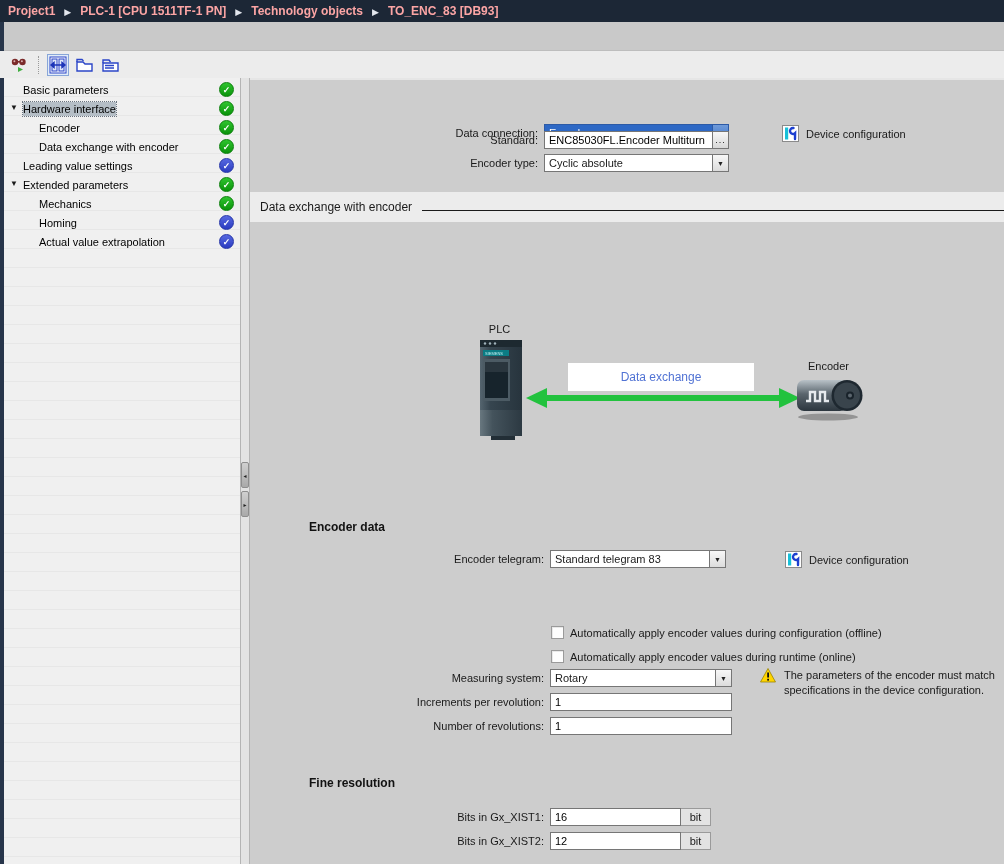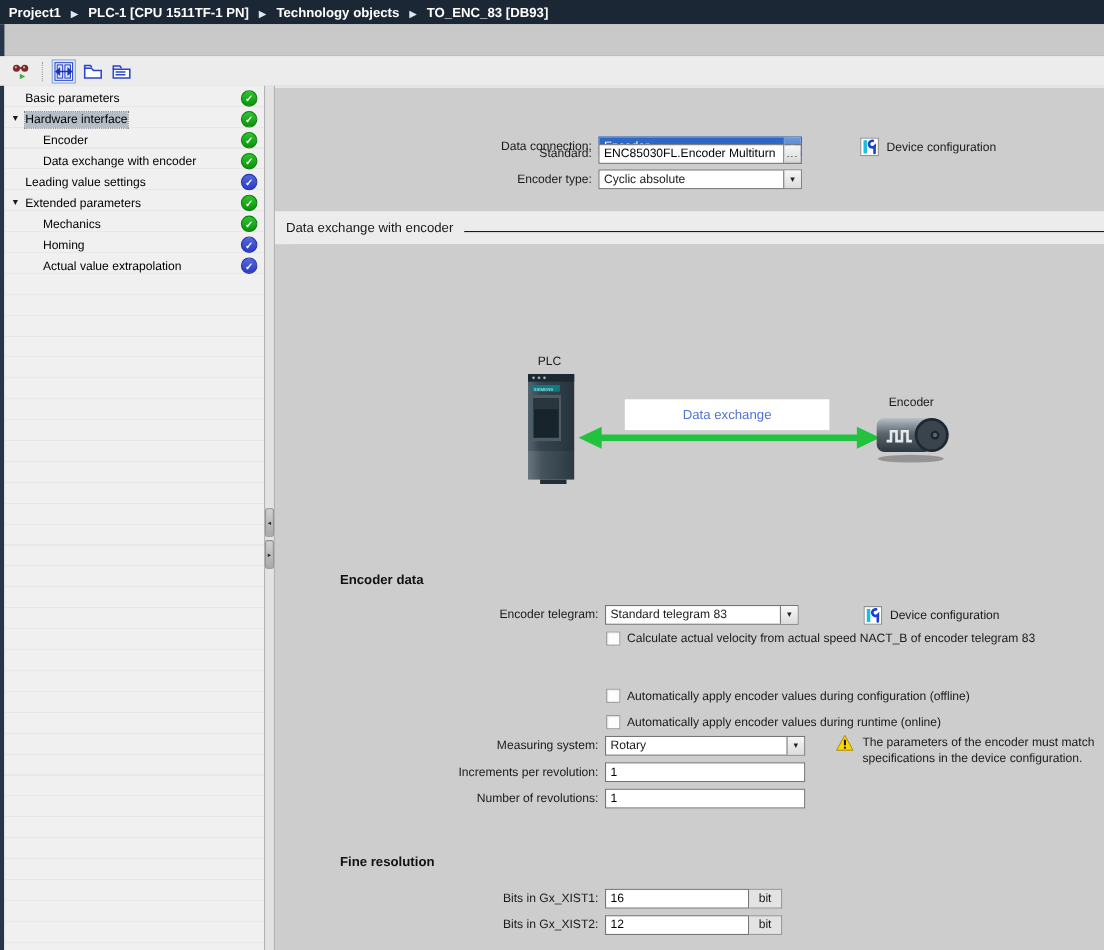--- a/index.html
+++ b/index.html
@@ -3,21 +3,21 @@
 <meta charset="utf-8">
 <style>
   * { margin:0; padding:0; box-sizing:border-box; }
   html,body { width:1004px; height:864px; overflow:hidden; background:#cdcdcd;
     font-family:"Liberation Sans", sans-serif; font-size:11px; color:#1a1a1a; }
   #app { position:relative; width:1004px; height:864px; background:#cdcdcd; }
 
   
   .breadcrumb { position:absolute; left:0; top:0; width:1004px; height:22px;
     background:#1c2736; display:flex; align-items:center; padding-left:8px; gap:9px; }
-  .crumb { color:#ffffff; font-weight:bold; font-size:12px; white-space:nowrap; cursor:pointer; }
+  .crumb { color:#fca5a5; font-weight:bold; font-size:12px; white-space:nowrap; cursor:pointer; }
   .crumb-sep { color:#e3e7ee; font-size:9px; padding-top:1px; }
 
   
   .band-gray { position:absolute; left:0; top:22px; width:1004px; height:29px;
     background:#c9c9c9; border-bottom:1px solid #bdbdbd; }
   .toolbar { position:absolute; left:0; top:51px; width:1004px; height:27px;
     background:#ececec; display:flex; align-items:center; padding-left:8px; gap:4px; }
   .left-edge { position:absolute; left:0; top:22px; width:4px; height:842px; background:#27354a; }
 
   .tbtn { width:22px; height:22px; display:flex; align-items:center; justify-content:center; cursor:pointer; }
@@ -308,24 +308,20 @@
 
       <div class="devcfg" style="left:519px; top:329px">
         <svg width="17" height="17" viewBox="0 0 17 17">
           <rect x="0.5" y="0.5" width="16" height="16" fill="#ffffff" stroke="#8a8a8a"></rect>
           <rect x="3" y="2.5" width="3.2" height="12" fill="#18c0d8"></rect>
           <path d="M11.5 3 a3 3 0 1 0 1.6 5.1 L13 14" fill="none" stroke="#1c3fd0" stroke-width="2.4" stroke-linecap="round"></path>
         </svg>
         <span class="devcfg-label">Device configuration</span>
       </div>
 
-      <div class="checkrow" style="left:285px; top:352px">
-        <span class="cb"></span>
-        <span class="cb-label">Calculate actual velocity from actual speed NACT_B of encoder telegram 83</span>
-      </div>
 
       <div class="checkrow" style="left:285px; top:404px">
         <span class="cb"></span>
         <span class="cb-label">Automatically apply encoder values during configuration (offline)</span>
       </div>
 
       <div class="checkrow" style="left:285px; top:428px">
         <span class="cb"></span>
         <span class="cb-label">Automatically apply encoder values during runtime (online)</span>
       </div>

